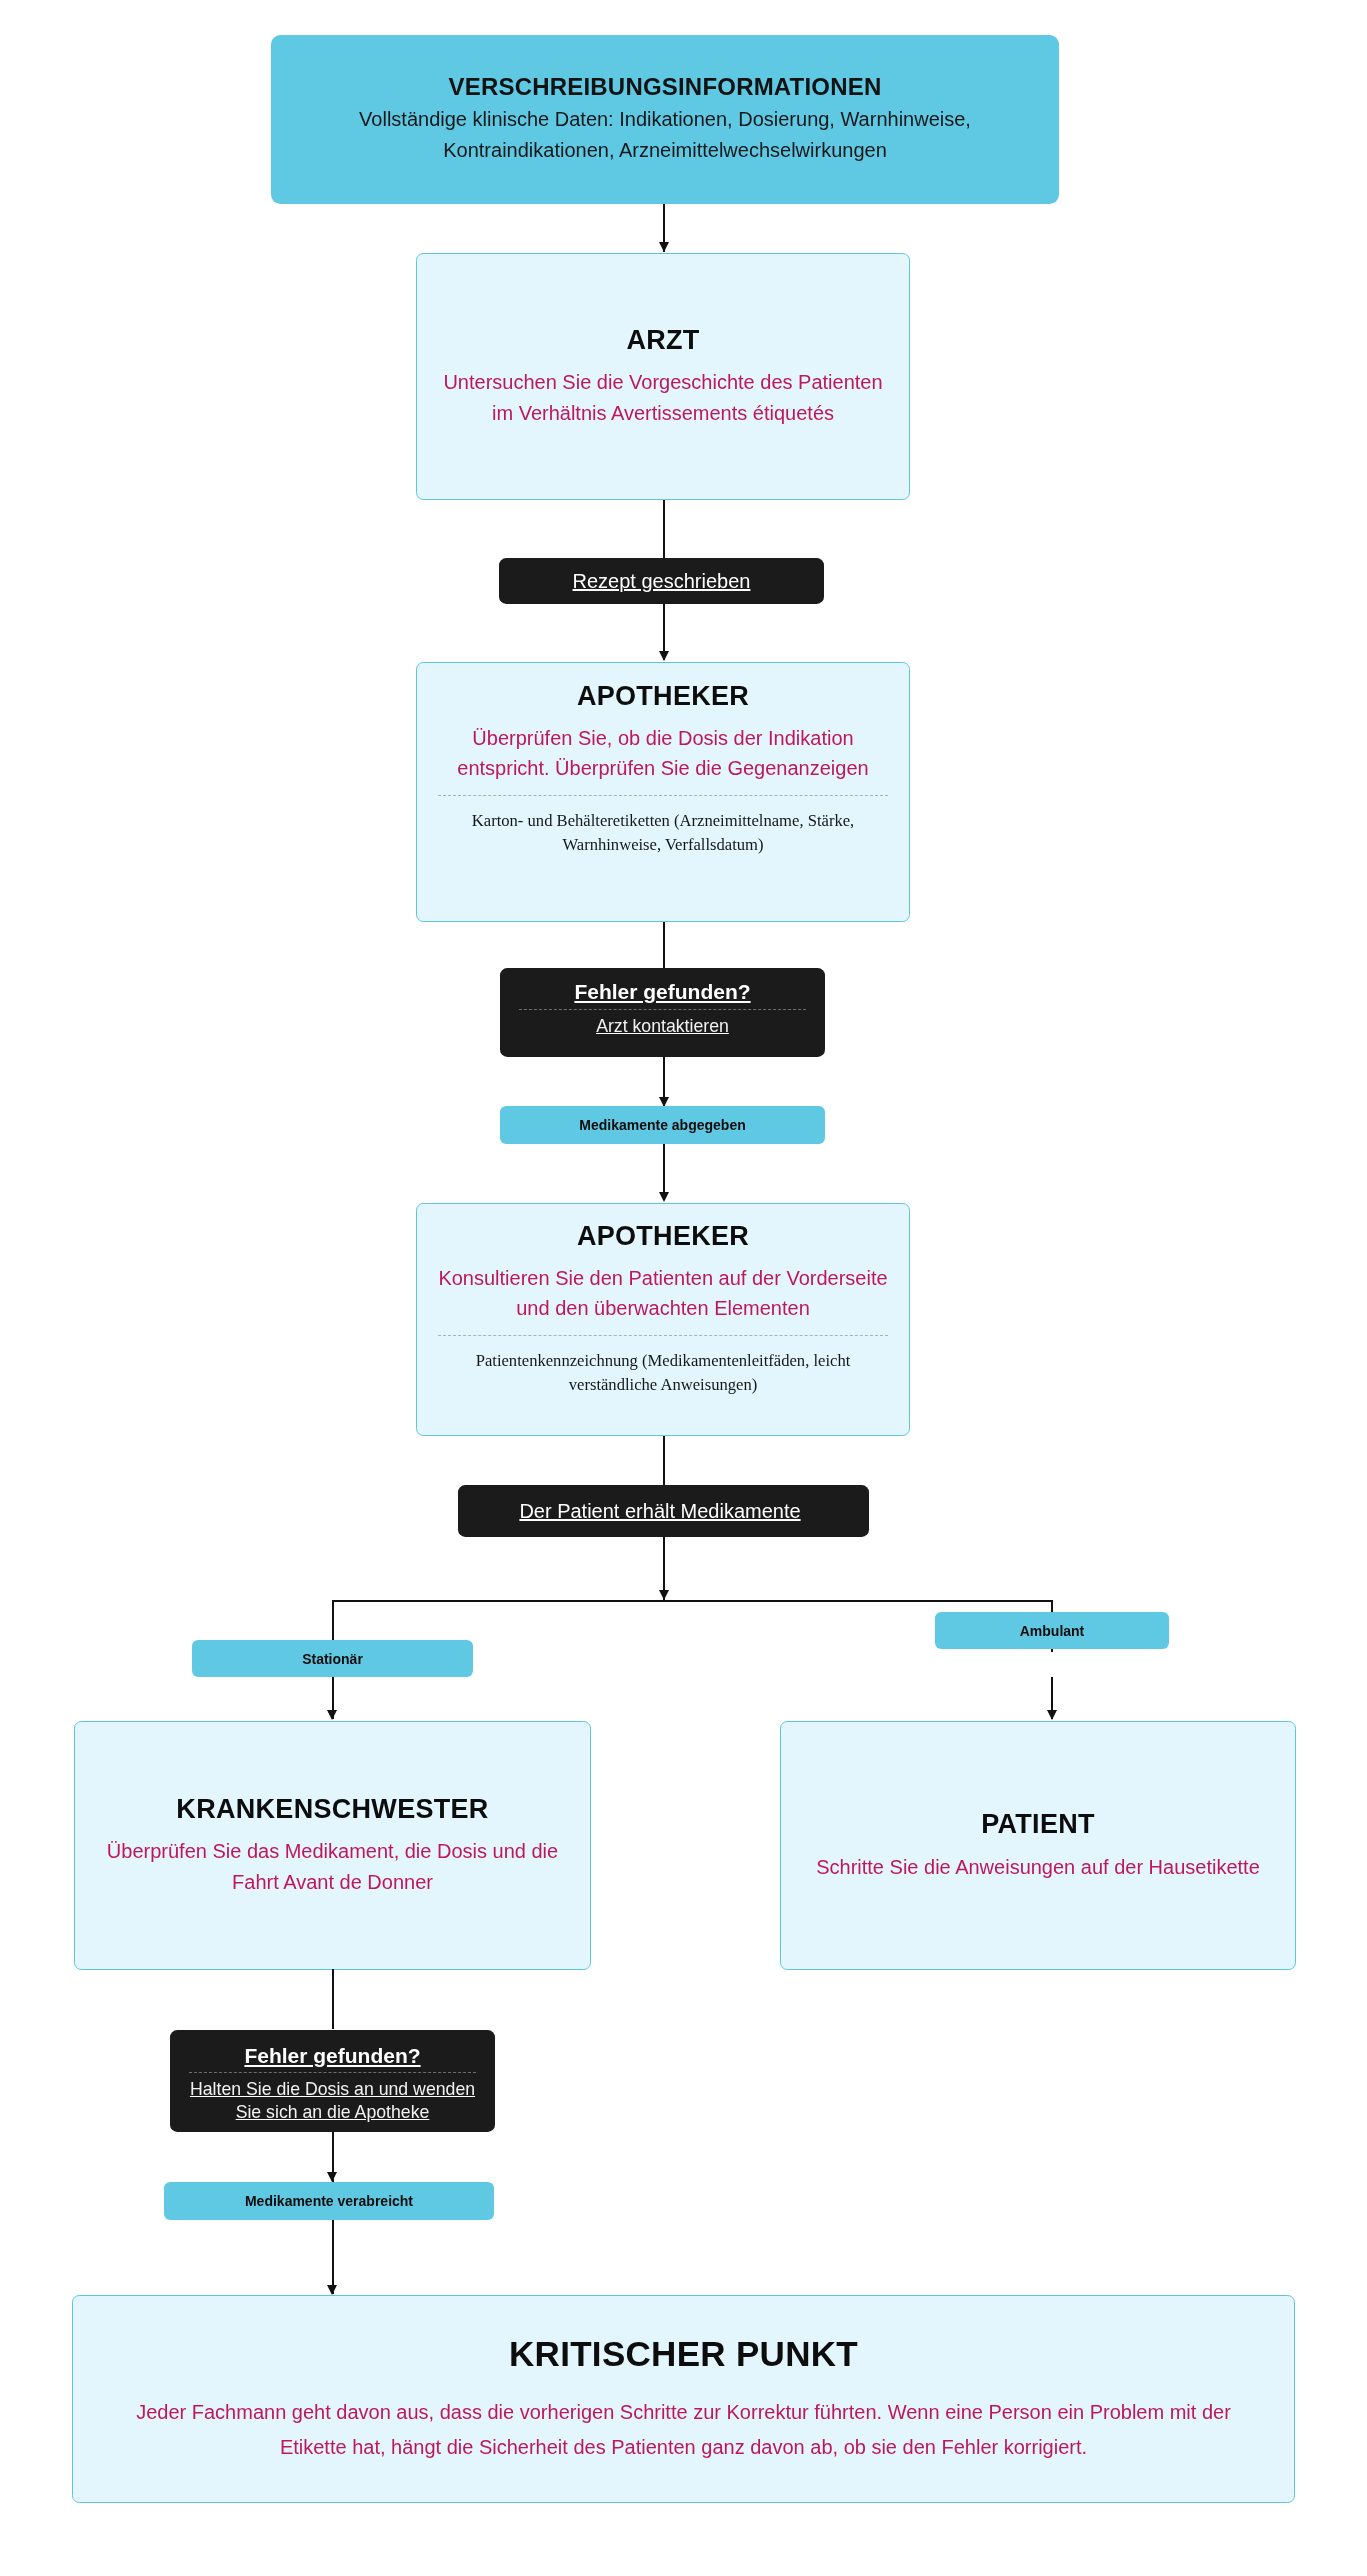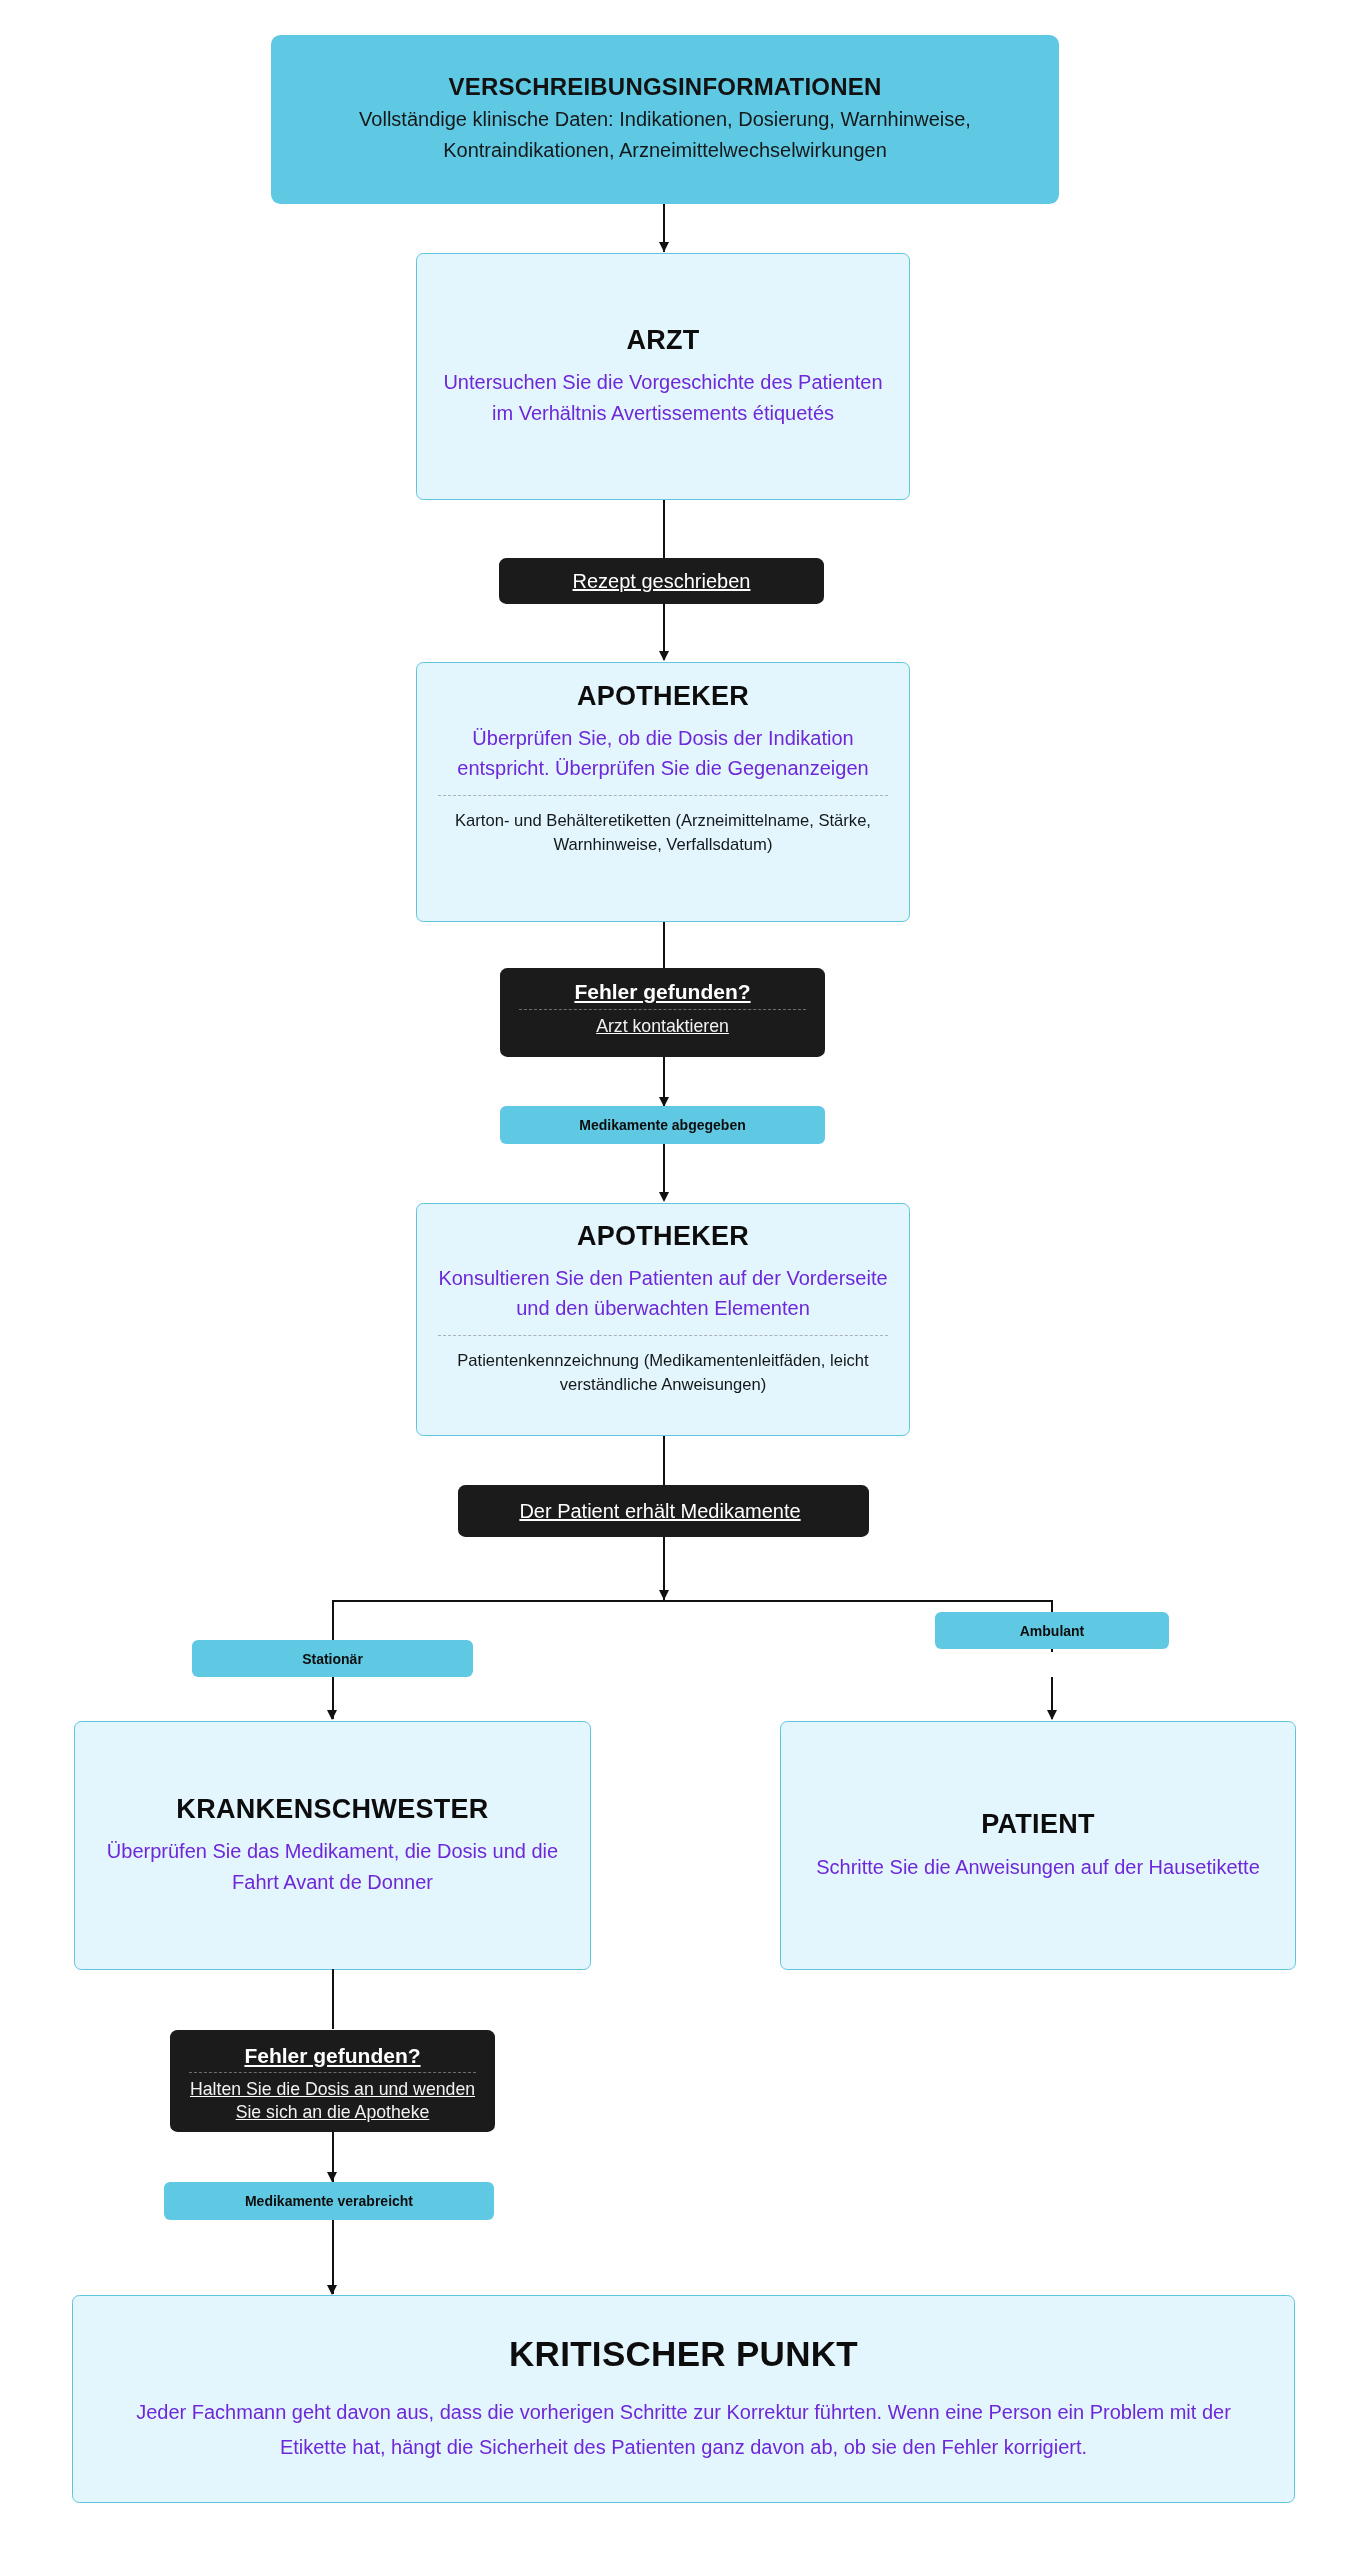--- a/index.html
+++ b/index.html
@@ -62,29 +62,30 @@
   .card-light .n-title {
     font-size: 27px;
     font-weight: 700;
     color: #0d0d0d;
     letter-spacing: 0.3px;
     margin-bottom: 11.4px;
   }
   .card-light .n-body {
     font-size: 20px;
     font-weight: 400;
-    color: #6d28d9;
+    color: #be185d;
     line-height: 1.52;
   }
   .card-light .n-sub {
     font-size: 16.6px;
     font-weight: 400;
     color: #14181a;
     line-height: 1.45;
     margin-top: 12.5px;
+    font-family: Liberation Serif, serif;
   }
 
   
   .divider-dash {
     width: 100%;
     height: 0;
     border-top: 1.6px dashed #A9B2B6;
     margin: 11.4px 0 0 0;
   }
   .divider-dash.on-dark {

